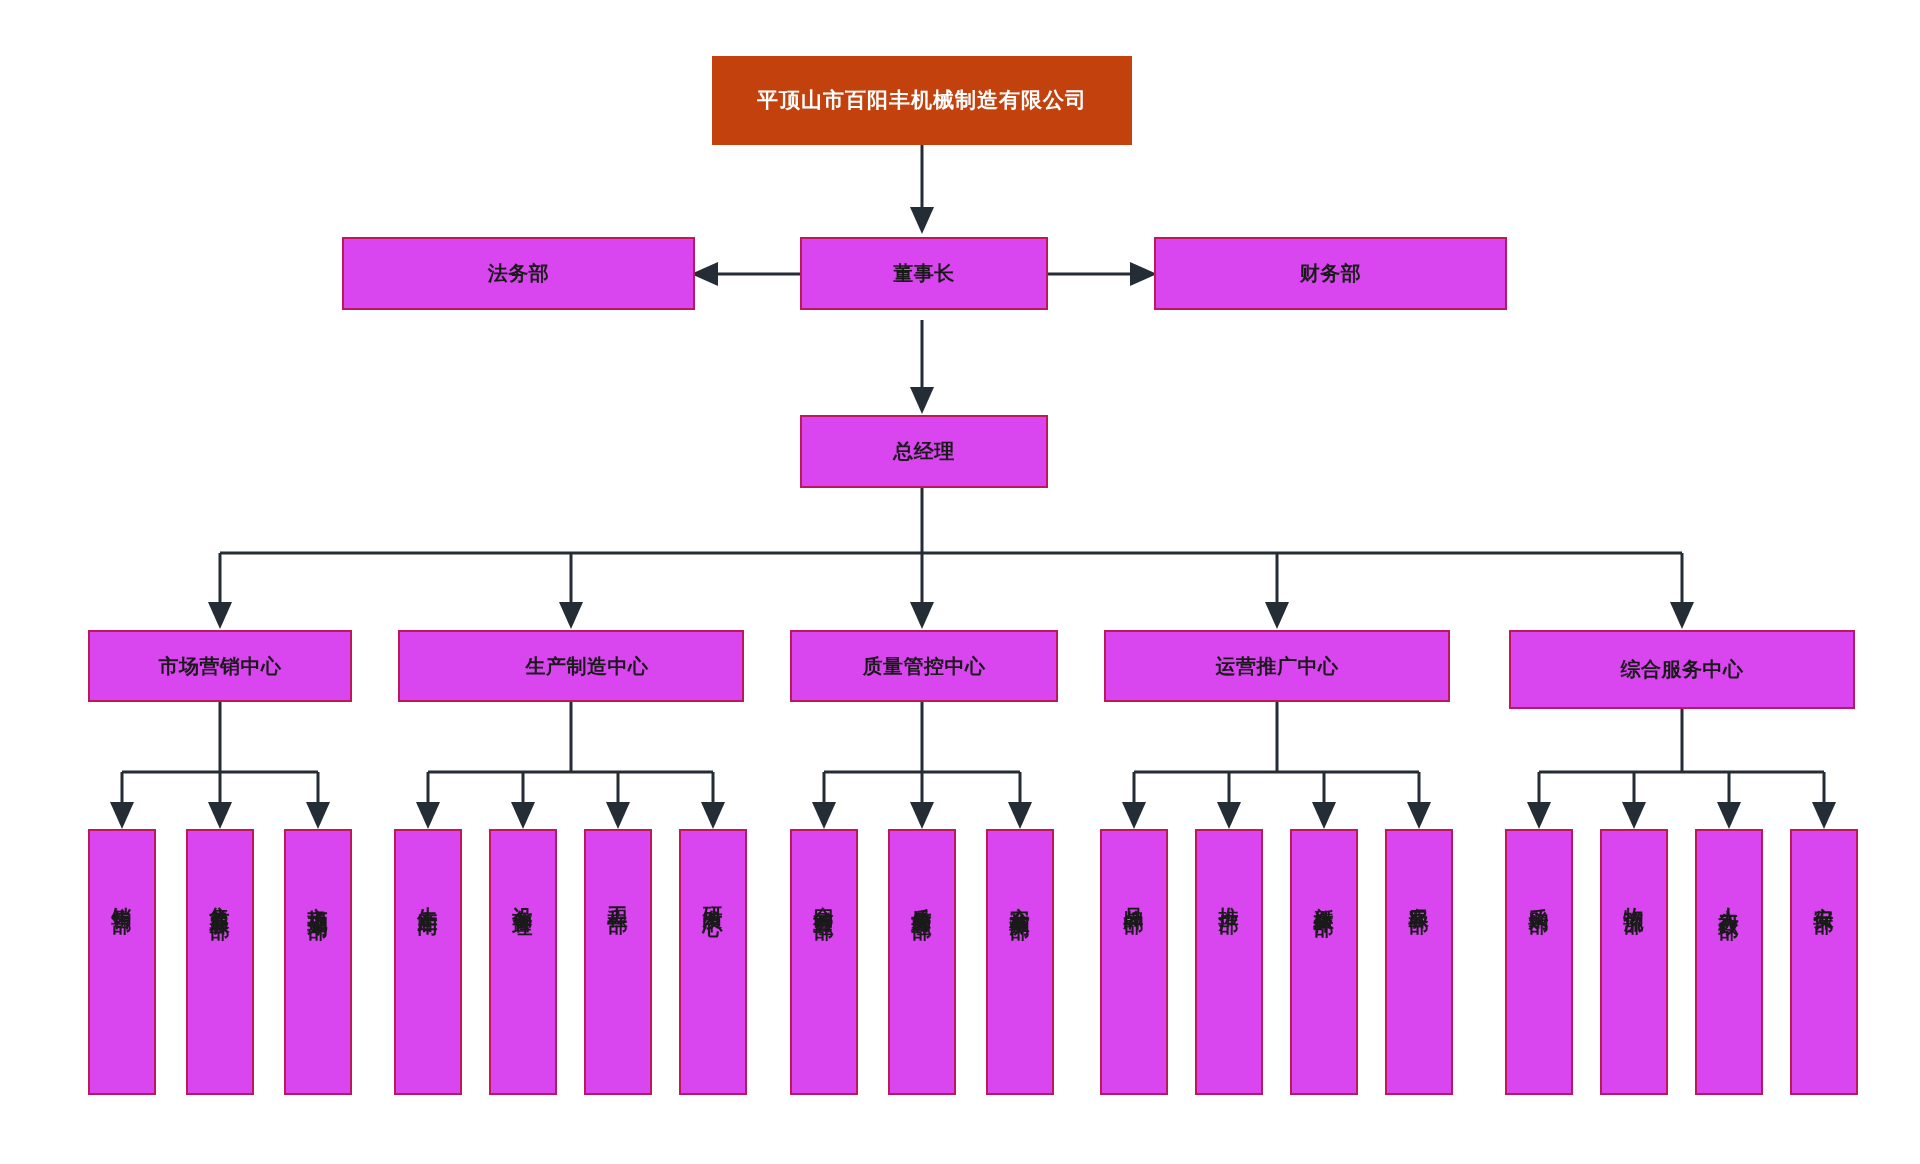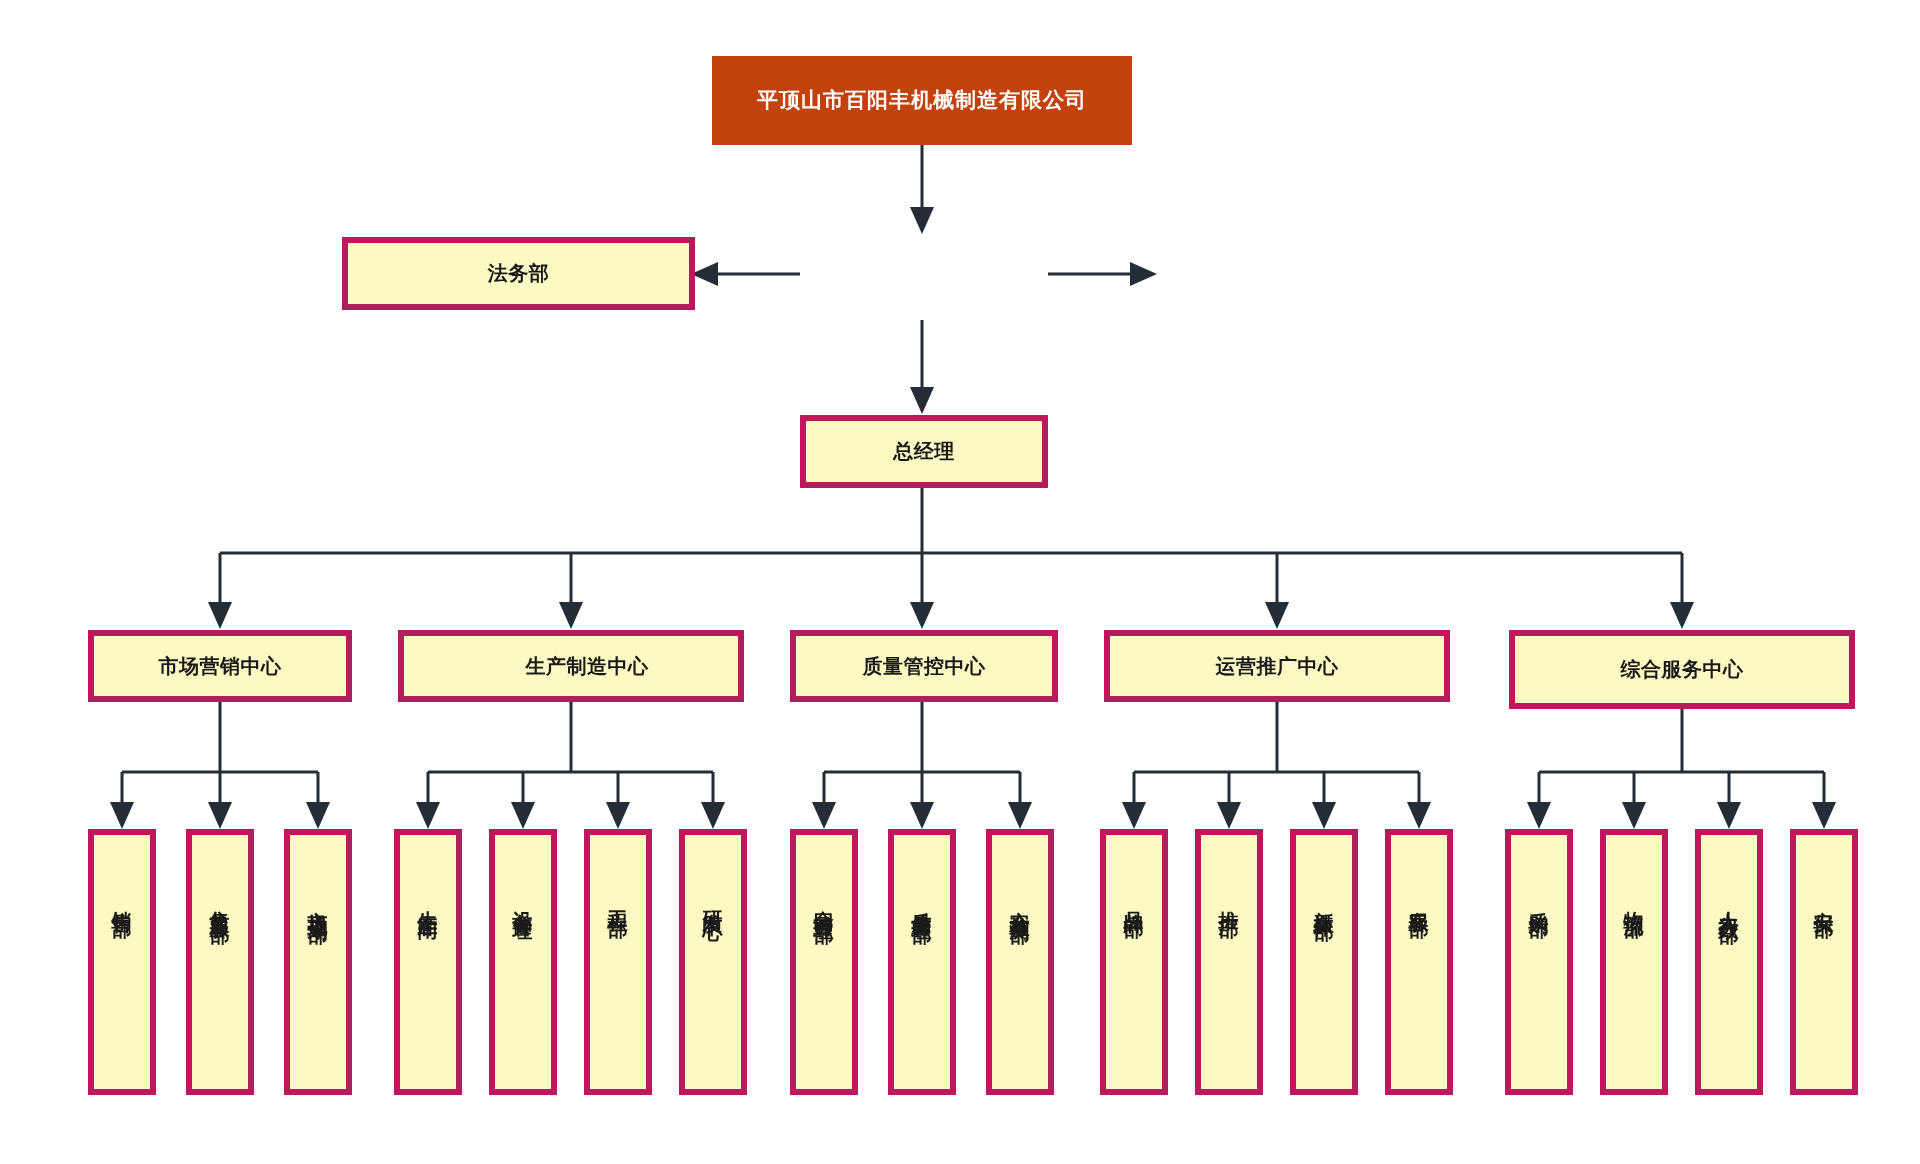--- a/index.html
+++ b/index.html
@@ -21,22 +21,22 @@
     position: absolute;
     left: 0;
     top: 0;
     width: 1920px;
     height: 1164px;
     pointer-events: none;
   }
   .node {
     position: absolute;
     box-sizing: border-box;
-    background: #fef9c3;
-    border: 6px solid #be185d;
+    background: #d946ef;
+    border: 2px solid #be185d;
     display: flex;
     align-items: center;
     justify-content: center;
     text-align: center;
   }
   .node-label {
     font-weight: bold;
     color: #1a1a1a;
     line-height: 1.25;
     letter-spacing: 0.5px;
@@ -143,21 +143,27 @@
   </svg>
 
   <div class="node root" style="left:712px; top:56px; width:420px; height:89px;">
     <span class="node-label">平顶山市百阳丰机械制造有限公司</span>
   </div>
 
   <div class="node level2" style="left:342px; top:237px; width:353px; height:73px;">
     <span class="node-label">法务部</span>
   </div>
 
-
+  <div class="node level2" style="left:800px; top:237px; width:248px; height:73px;">
+    <span class="node-label">董事长</span>
+  </div>
+
+  <div class="node level2" style="left:1154px; top:237px; width:353px; height:73px;">
+    <span class="node-label">财务部</span>
+  </div>
 
   <div class="node level3" style="left:800px; top:415px; width:248px; height:73px;">
     <span class="node-label">总经理</span>
   </div>
 
   <div class="node center" style="left:88px; top:630px; width:264px; height:72px;text-align:center;">
     <span class="node-label">市场营销中心</span>
   </div>
 
   <div class="node center" style="left:398px; top:630px; width:346px; height:72px;padding-left:32px;">

